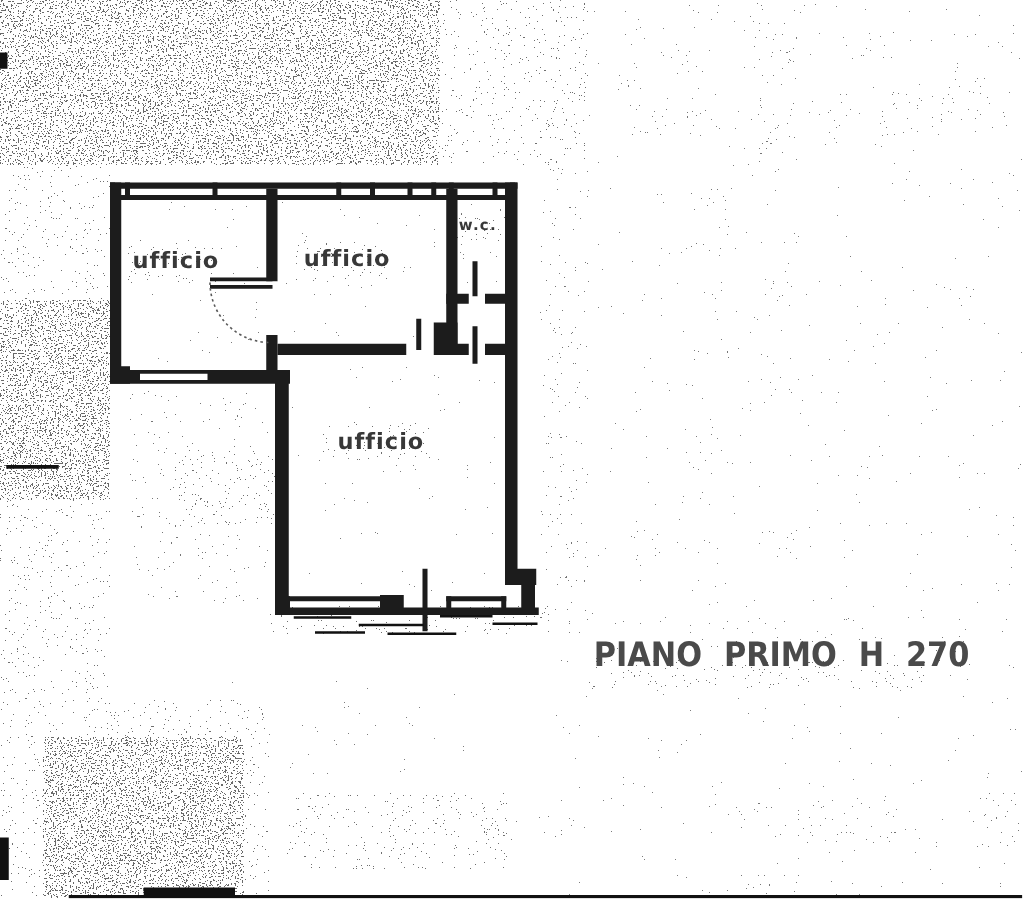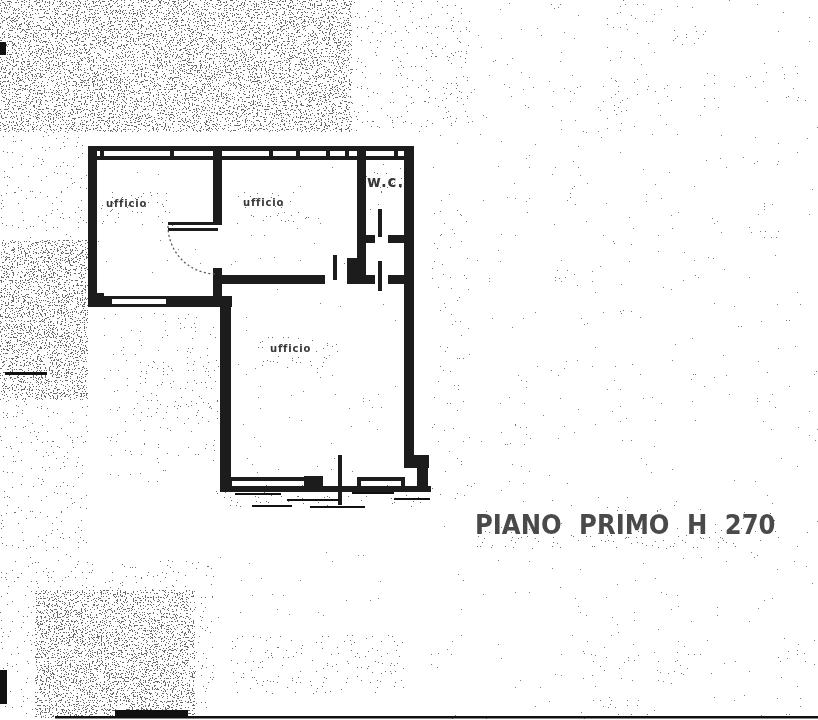--- a/index.html
+++ b/index.html
@@ -1,24 +1,24 @@
 <!DOCTYPE html>
 <html><head>
 <meta charset="utf-8">
 <style>
   html,body{margin:0;padding:0;background:#fff;}
   .stage{position:relative;width:818px;height:720px;background:#fff;overflow:hidden;
          font-family:"DejaVu Sans","Liberation Sans",sans-serif;}
   .stage svg{position:absolute;left:0;top:0;}
-  .room-label{position:absolute;font-weight:bold;font-size:10px;letter-spacing:0.8px;
+  .room-label{position:absolute;font-weight:bold;font-size:18px;letter-spacing:0.8px;
               color:#383838;filter:blur(0.5px);white-space:nowrap;}
   .lbl-uff1{left:106px;top:198px;}
   .lbl-uff2{left:243px;top:197px;}
   .lbl-uff3{left:270px;top:343px;}
-  .lbl-wc{left:367px;top:173px;font-size:15px;letter-spacing:1px;}
+  .lbl-wc{left:367px;top:173px;font-size:12px;letter-spacing:1px;}
   .caption{position:absolute;left:475px;top:509px;font-weight:bold;font-size:27px;
            color:#4a4a4a;word-spacing:10px;letter-spacing:0px;white-space:nowrap;
            transform:scaleX(0.9);transform-origin:left top;filter:blur(0.6px);}
 </style>
 </head>
 <body>
 
 <div class="stage">
 
 <svg width="818" height="720" viewBox="0 0 818 720">

